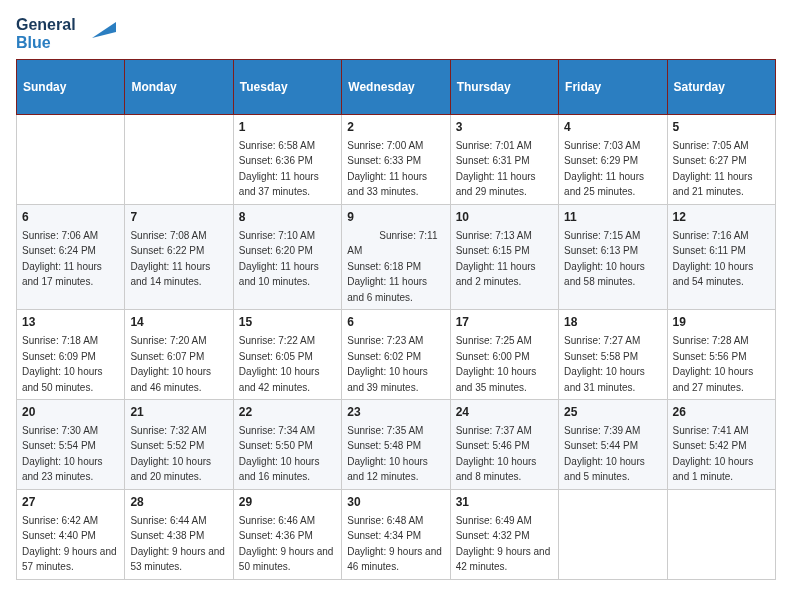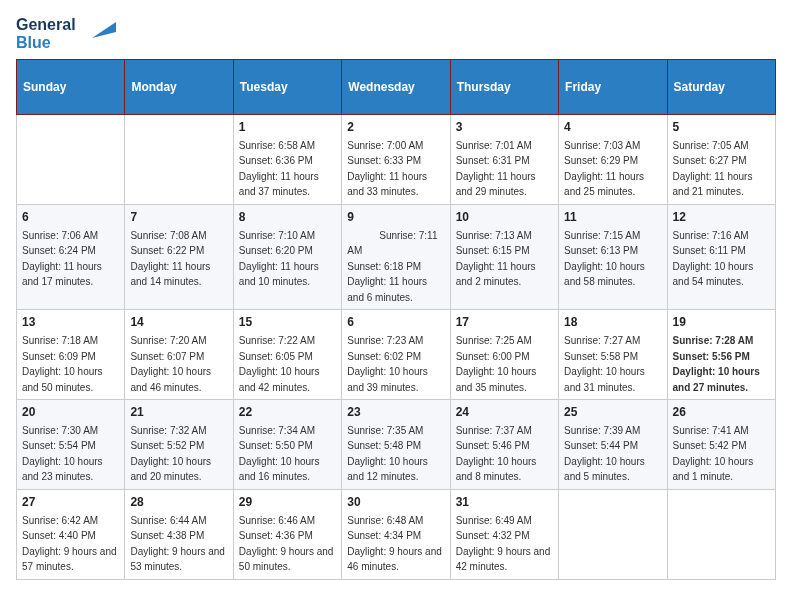--- a/index.html
+++ b/index.html
@@ -171,21 +171,21 @@
 Daylight: 10 hours and 42 minutes.</span></td>
         <td><span class="day-number">6</span><span class="day-info" style="white-space: pre-line;">Sunrise: 7:23 AM
 Sunset: 6:02 PM
 Daylight: 10 hours and 39 minutes.</span></td>
         <td><span class="day-number">17</span><span class="day-info" style="white-space: pre-line;">Sunrise: 7:25 AM
 Sunset: 6:00 PM
 Daylight: 10 hours and 35 minutes.</span></td>
         <td><span class="day-number">18</span><span class="day-info" style="white-space: pre-line;">Sunrise: 7:27 AM
 Sunset: 5:58 PM
 Daylight: 10 hours and 31 minutes.</span></td>
-        <td><span class="day-number">19</span><span class="day-info" style="white-space: pre-line; font-weight: bold;">Sunrise: 7:28 AM
+        <td><span class="day-number">19</span><span class="day-info" style="white-space: pre-line;">Sunrise: 7:28 AM
 Sunset: 5:56 PM
 Daylight: 10 hours and 27 minutes.</span></td>
       </tr>
       <tr>
         <td><span class="day-number">20</span><span class="day-info" style="white-space: pre-line;">Sunrise: 7:30 AM
 Sunset: 5:54 PM
 Daylight: 10 hours and 23 minutes.</span></td>
         <td><span class="day-number">21</span><span class="day-info" style="white-space: pre-line;">Sunrise: 7:32 AM
 Sunset: 5:52 PM
 Daylight: 10 hours and 20 minutes.</span></td>

